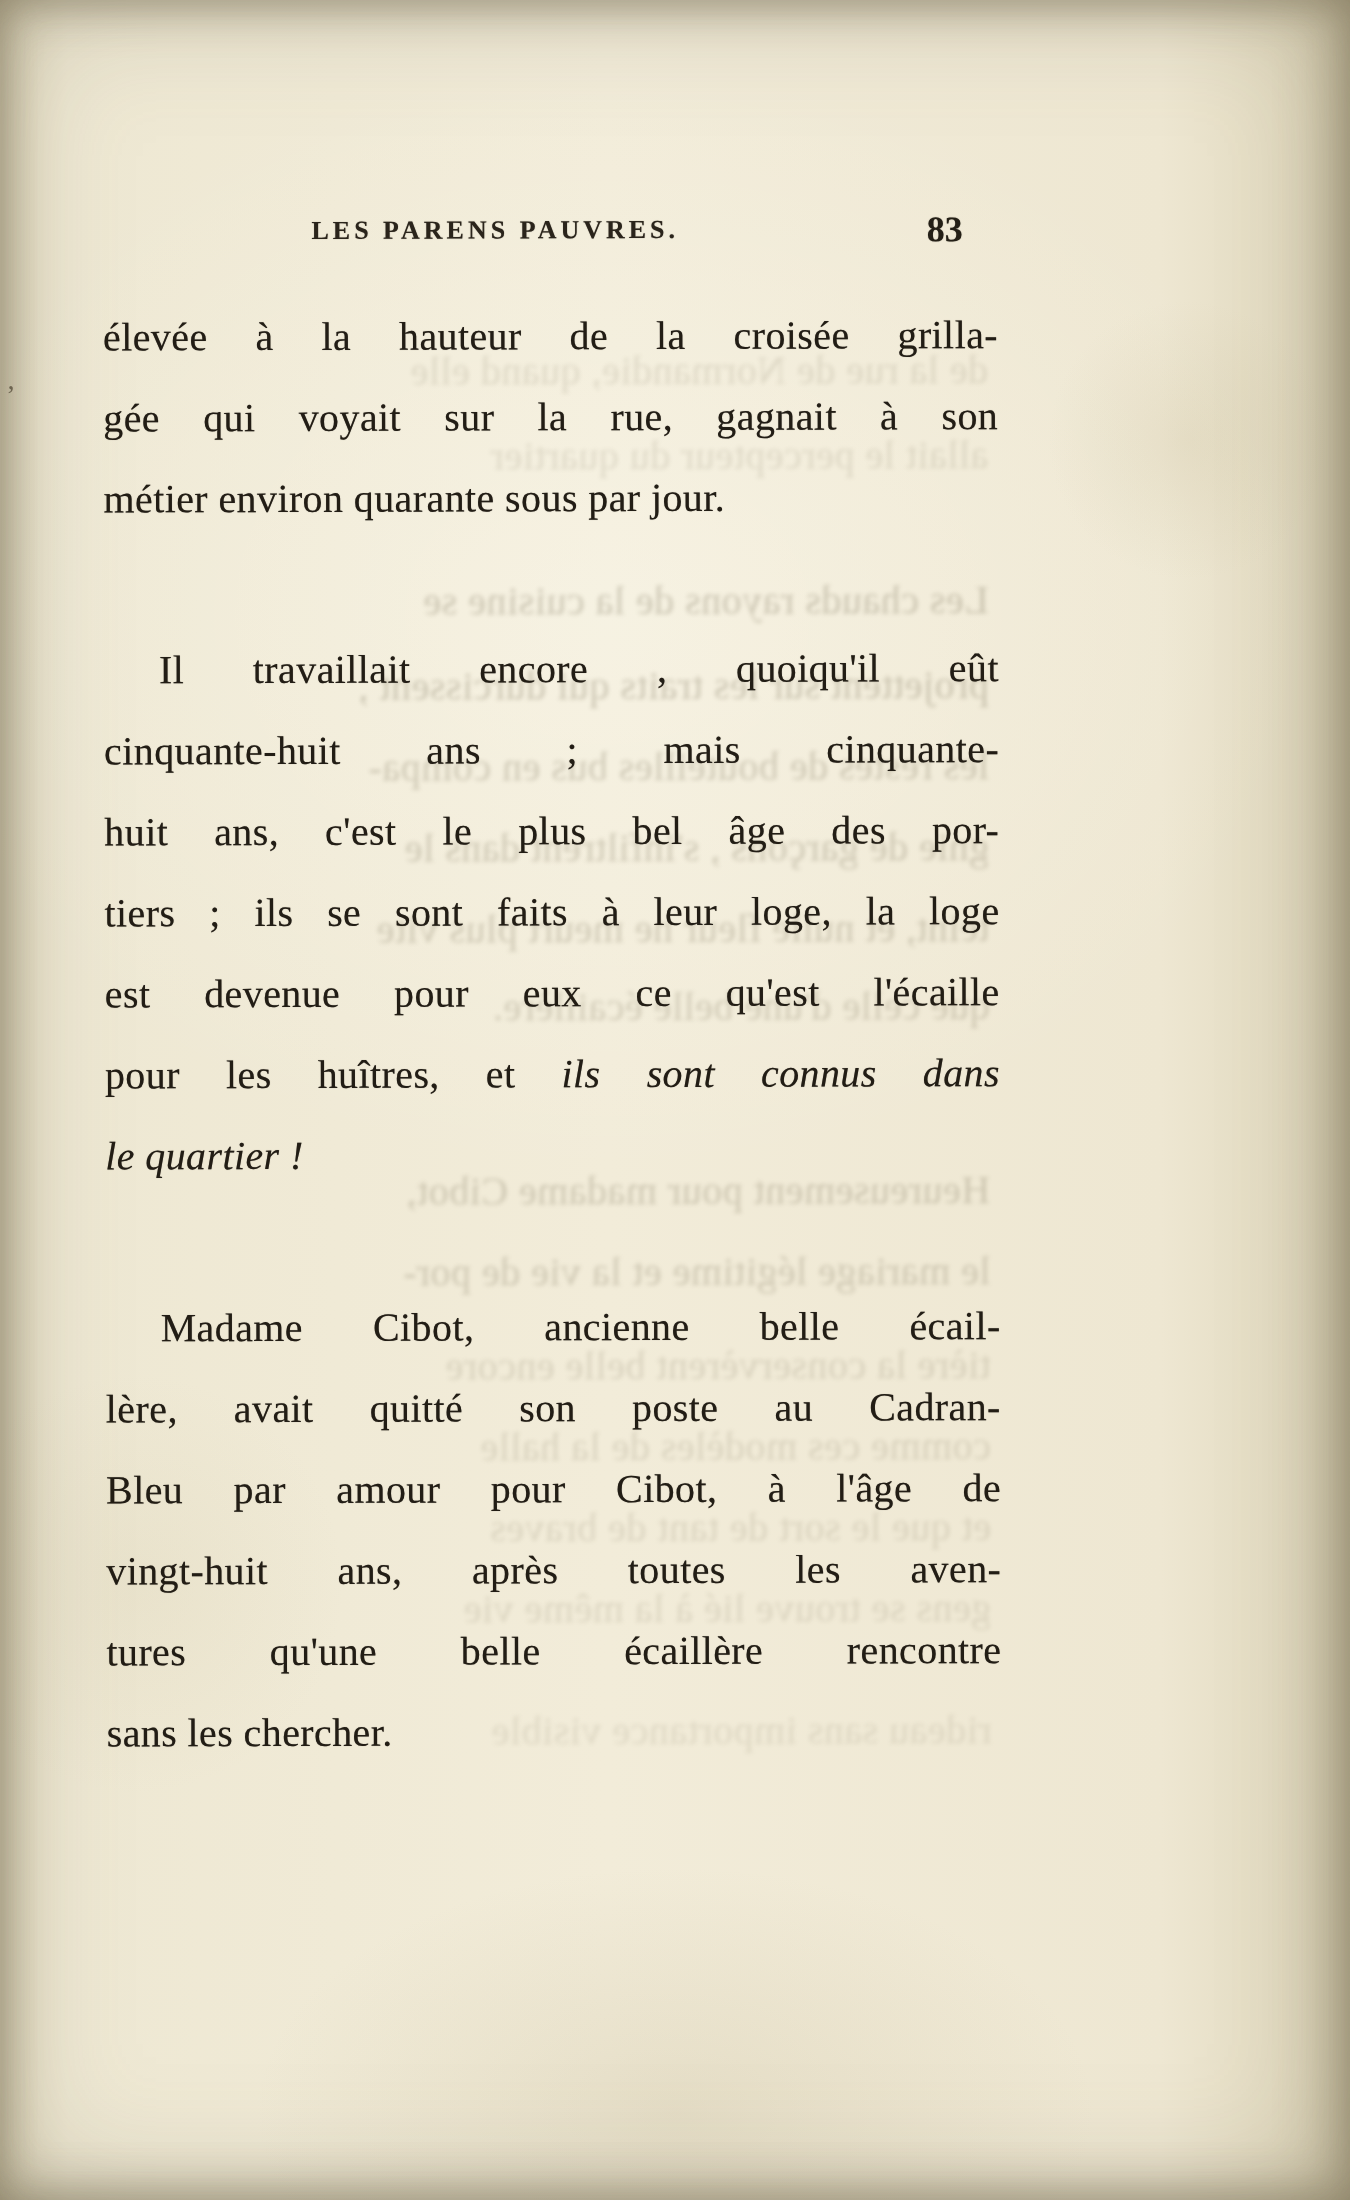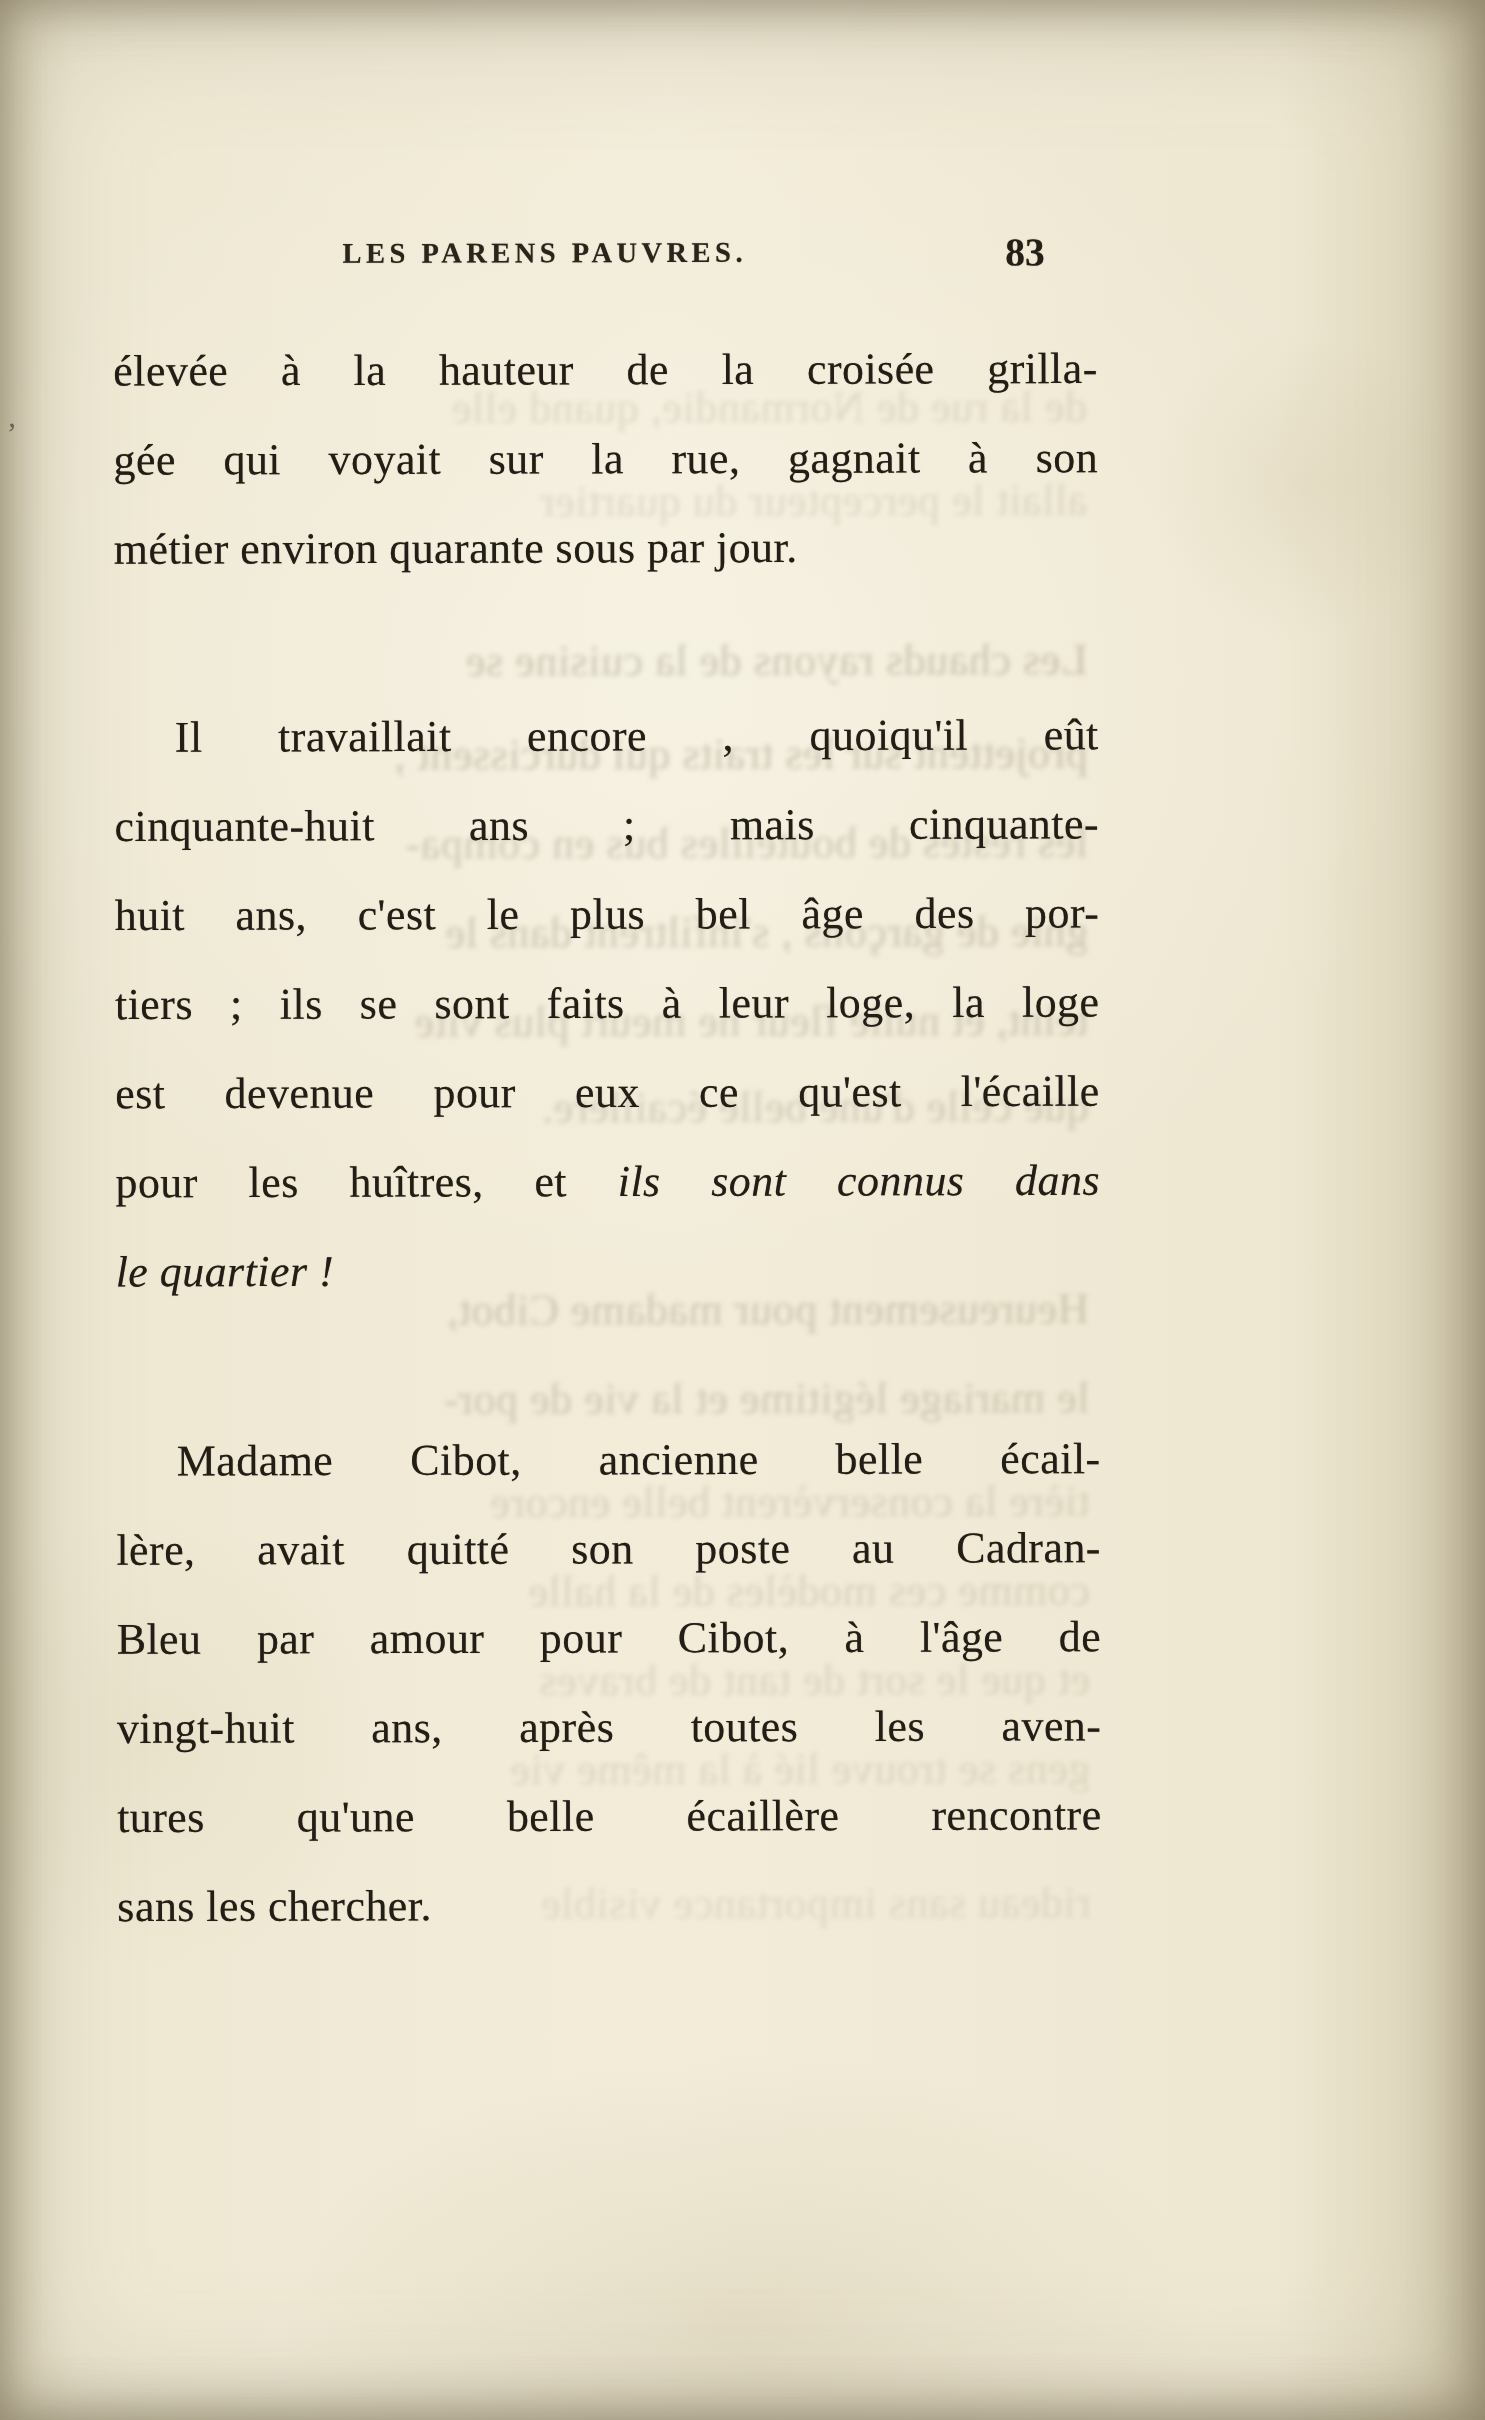--- a/index.html
+++ b/index.html
@@ -33,21 +33,21 @@
   }
   .page-header{
     position:absolute;top:215px;left:105px;width:895px;height:50px;
   }
   .running-title{
     position:absolute;left:0;right:110px;text-align:center;
     font-size:26px;font-weight:700;letter-spacing:4px;color:#2a241b;
     text-shadow:0 0 1px rgba(30,24,16,.45);
   }
   .page-number{
-    position:absolute;right:48px;top:-6px;
+    position:absolute;right:35px;top:-6px;
     font-size:36px;font-weight:700;color:#241f16;
     text-shadow:0 0 1px rgba(30,24,16,.45);
   }
   .textblock{
     position:absolute;left:105px;width:895px;
     font-size:40px;line-height:81px;letter-spacing:.4px;
     text-shadow:0 0 .7px rgba(25,19,12,.55);
   }
   .b1{top:295px;} .b2{top:628px;} .b3{top:1286px;}
   .line{width:100%;}

